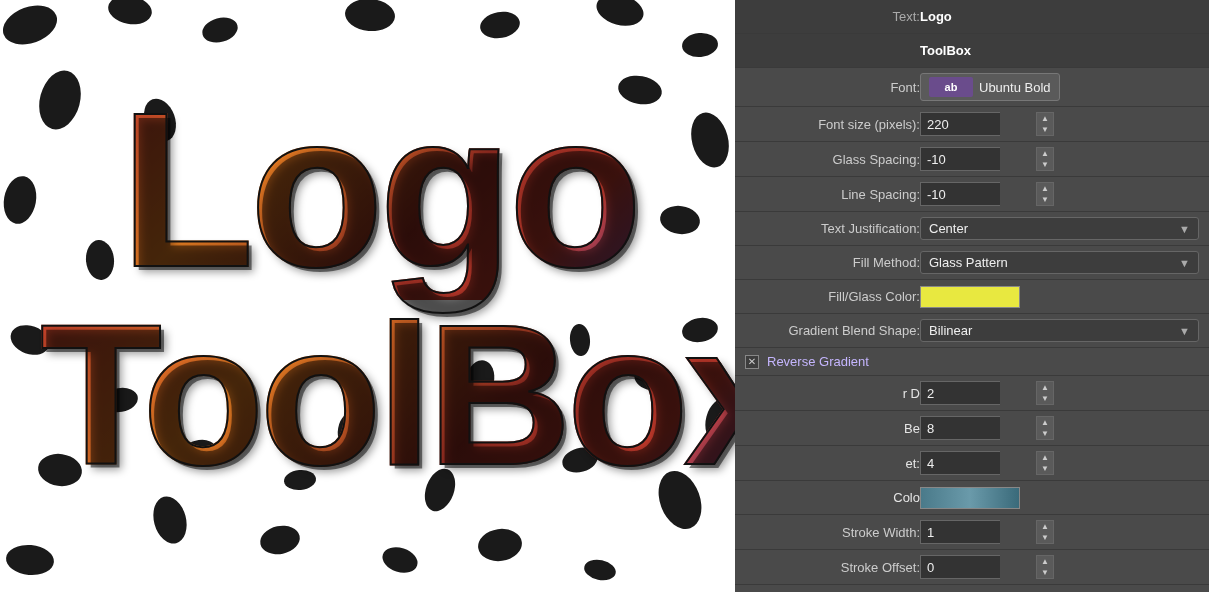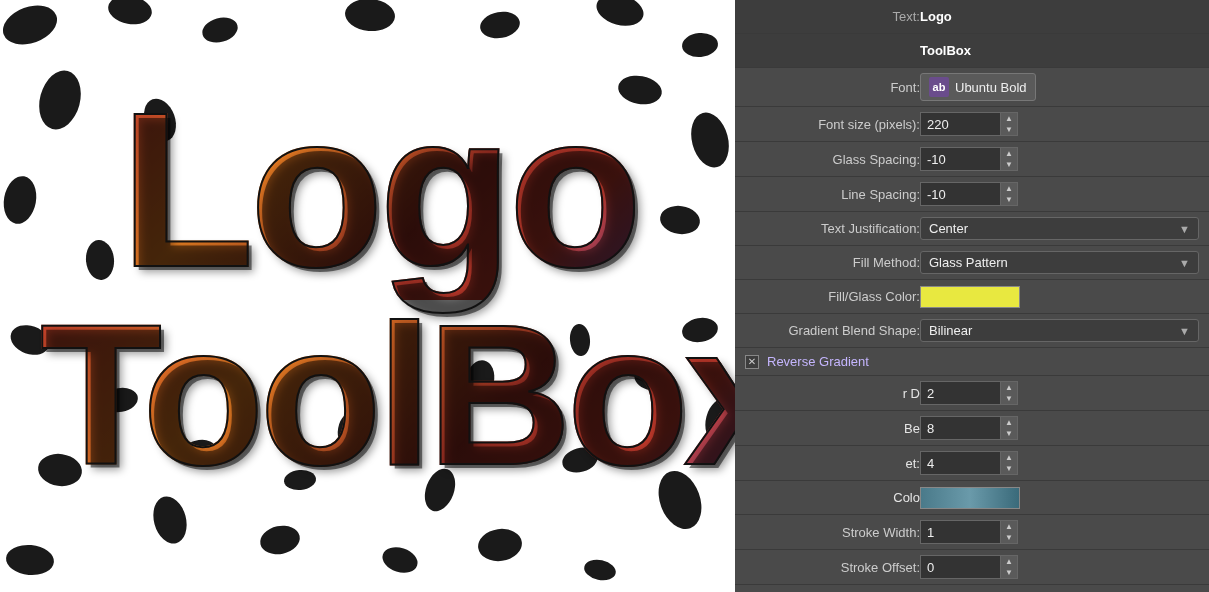--- a/index.html
+++ b/index.html
@@ -119,36 +119,37 @@
       background: #5a5a5a;
       border: 1px solid #777;
       border-radius: 3px;
       padding: 3px 8px;
       color: #eee;
       cursor: pointer;
       font-size: 13px;
     }
 
     .font-icon {
-      width: 20px;
+      width: 44px;
       height: 20px;
       background: #6a4c8c;
       border-radius: 2px;
       display: flex;
       align-items: center;
       justify-content: center;
       color: white;
       font-size: 11px;
       font-weight: bold;
     }
 
     
     .spinbox {
       display: flex;
       align-items: center;
+      gap: 36px;
     }
 
     .spinbox input {
       width: 80px;
       background: #333;
       border: 1px solid #666;
       border-right: none;
       color: #eee;
       padding: 3px 6px;
       font-size: 13px;

